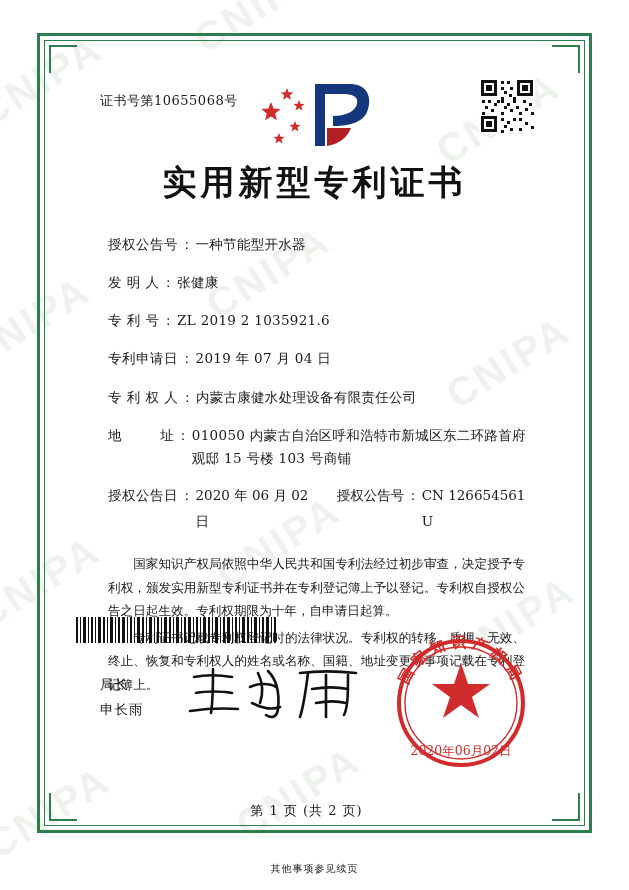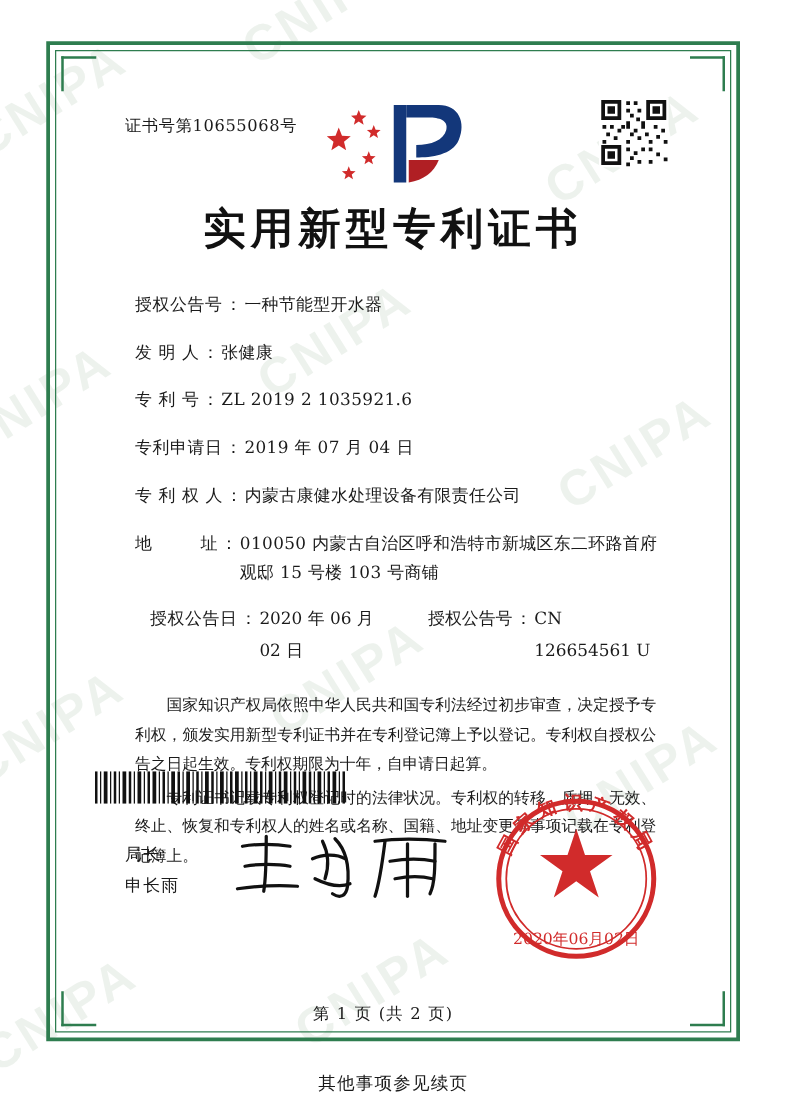--- a/index.html
+++ b/index.html
@@ -124,21 +124,21 @@
     margin-bottom: 12.5px;
   }
   .f-label {
     flex: 0 0 auto;
     white-space: pre;
     letter-spacing: 0.5px;
   }
   .f-colon { flex: 0 0 auto; padding: 0 2px; }
   .f-value { flex: 1 1 auto; letter-spacing: 0.3px; }
   .f-value.wrap { line-height: 1.75; }
-  .field.two-col { justify-content: flex-start; margin-left: 12px; }
+  .field.two-col { justify-content: flex-start; }
   .f-second-label { margin-left: 26px; white-space: pre; }
 
   
   .paras {
     padding: 6px 34px 0 38px;
     font-size: 12.6px;
     line-height: 1.85;
     text-align: justify;
   }
   .paras p {
@@ -198,21 +198,21 @@
     font-size: 13px;
     letter-spacing: 1px;
   }
 
   .footnote {
     position: absolute;
     left: 0;
     right: 0;
     bottom: 14px;
     text-align: center;
-    font-size: 14px;
+    font-size: 10px;
     letter-spacing: 1px;
     color: #1a1a1a;
     z-index: 3;
   }
 </style>
 </head>
 <body>
 
 <div class="watermark-layer">
   <div class="wm" style="left:-28px; top:58px;">CNIPA</div>

